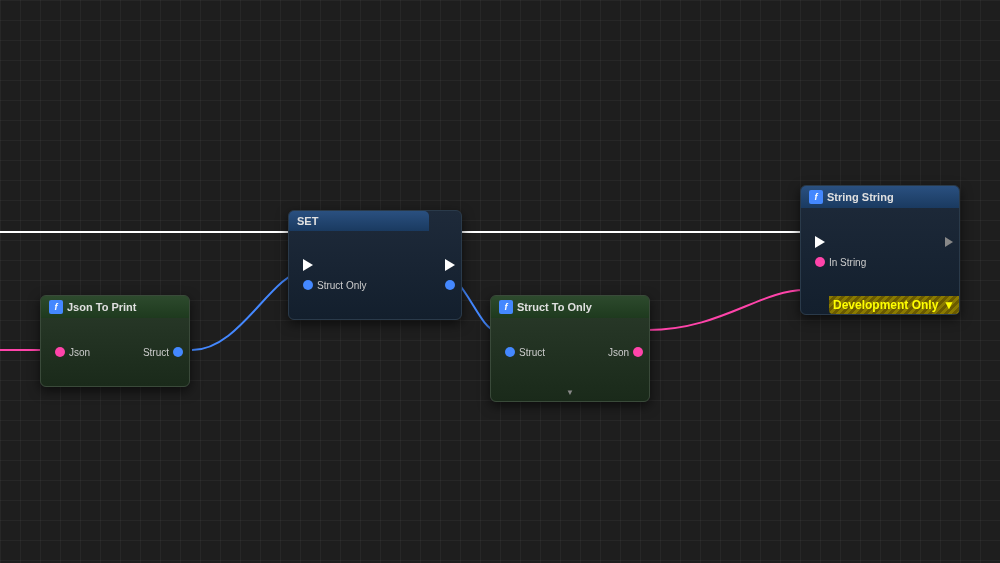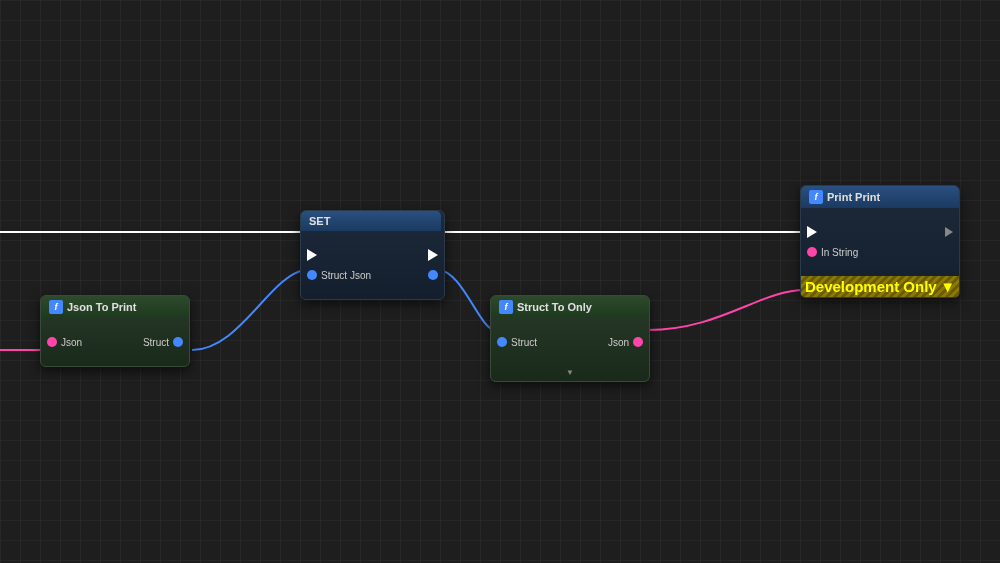--- a/index.html
+++ b/index.html
@@ -60,21 +60,22 @@
 
     .node.green .node-header {
       background: linear-gradient(180deg, #2d4a2d 0%, #1e3a1e 100%);
     }
 
     .node.blue-header .node-header {
       background: linear-gradient(180deg, #2a5080 0%, #1a3a60 100%);
     }
 
     .node-body {
-      padding: 14px 0;
+      padding: 24px 0;
+      margin-left: 8px;
     }
 
     .pin-row {
       display: flex;
       align-items: center;
       padding: 3px 6px;
       justify-content: space-between;
       min-height: 20px;
     }
 
@@ -145,51 +146,52 @@
 
     
     .json-to-struct {
       left: 40px;
       top: 295px;
       width: 150px;
     }
 
     
     .set-node-pos {
-      left: 300px;
+      left: 288px;
       top: 210px;
-      width: 145px;
+      width: 174px;
     }
 
     
     .struct-to-json {
       left: 490px;
       top: 295px;
       width: 160px;
     }
 
     
     .print-string {
       left: 800px;
       top: 185px;
       width: 160px;
     }
 
     .dev-only-badge {
       background: linear-gradient(135deg, #8a7a00 25%, #6a5a00 25%, #6a5a00 50%, #8a7a00 50%, #8a7a00 75%, #6a5a00 75%);
       background-size: 8px 8px;
       color: #ffff00;
-      font-size: 15px;
+      font-size: 12px;
       font-weight: bold;
       padding: 2px 4px;
       border-radius: 0 0 4px 4px;
       text-align: center;
       display: flex;
       align-items: center;
       justify-content: space-between;
+      margin-left: 28px;
     }
 
     .func-icon {
       display: inline-flex;
       align-items: center;
       justify-content: center;
       width: 14px;
       height: 14px;
       background: #4488ff;
       border-radius: 2px;
@@ -248,21 +250,21 @@
         <div class="pin-row-left">
           <span class="exec-arrow"></span>
         </div>
         <div class="pin-row-right">
           <span class="exec-arrow"></span>
         </div>
       </div>
       <div class="pin-row">
         <div class="pin-row-left">
           <span class="pin blue"></span>
-          <span class="pin-label">Struct Json</span>
+          <span class="pin-label">Struct Only</span>
         </div>
         <div class="pin-row-right">
           <span class="pin blue"></span>
         </div>
       </div>
     </div>
   </div>
 
   <div class="node green struct-to-json">
     <div class="node-header">
@@ -282,21 +284,21 @@
       </div>
     </div>
     <div class="node-footer">
       <span class="expand-arrow">▼</span>
     </div>
   </div>
 
   <div class="node blue-header print-string">
     <div class="node-header">
       <span class="func-icon">f</span>
-      <span>Print Print</span>
+      <span>String String</span>
     </div>
     <div class="node-body">
       <div class="pin-row exec">
         <div class="pin-row-left">
           <span class="exec-arrow"></span>
         </div>
         <div class="pin-row-right">
           <span class="exec-arrow outline"></span>
         </div>
       </div>

